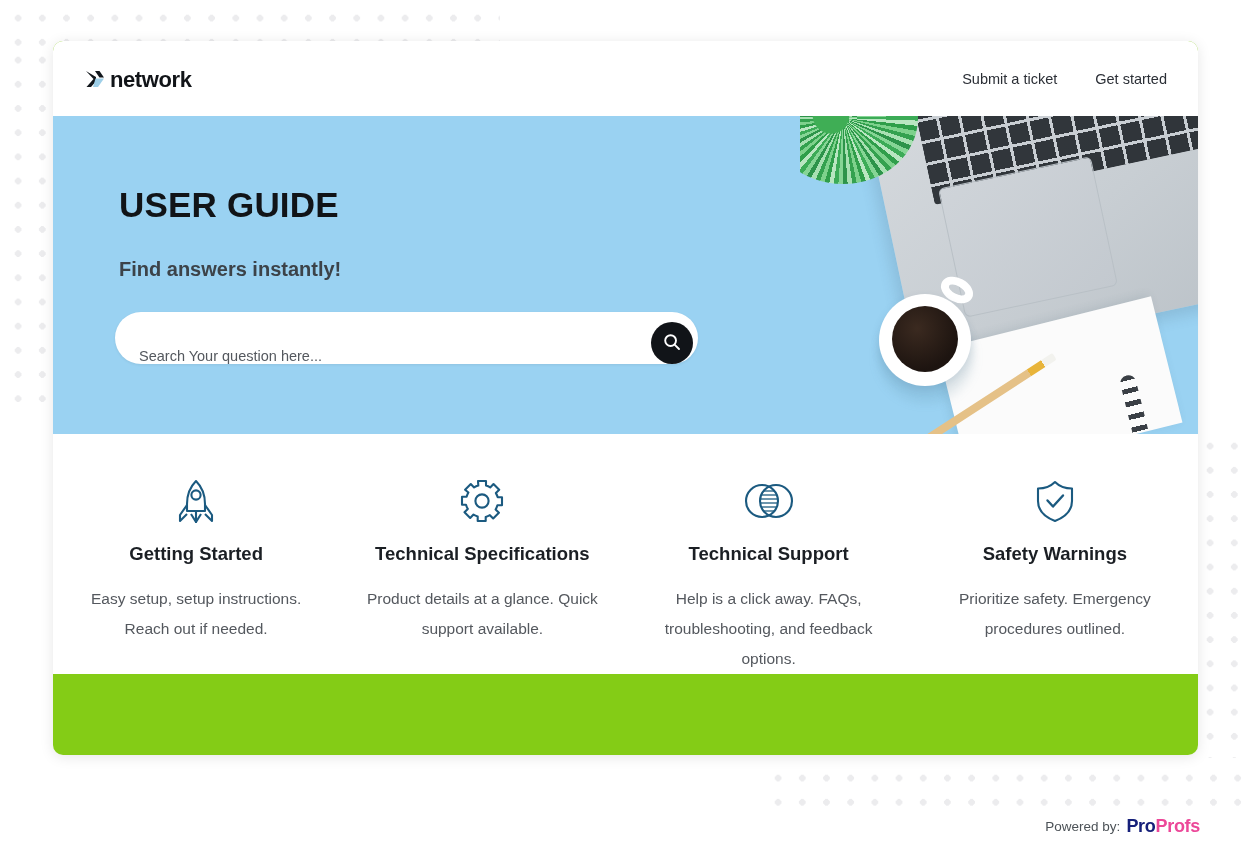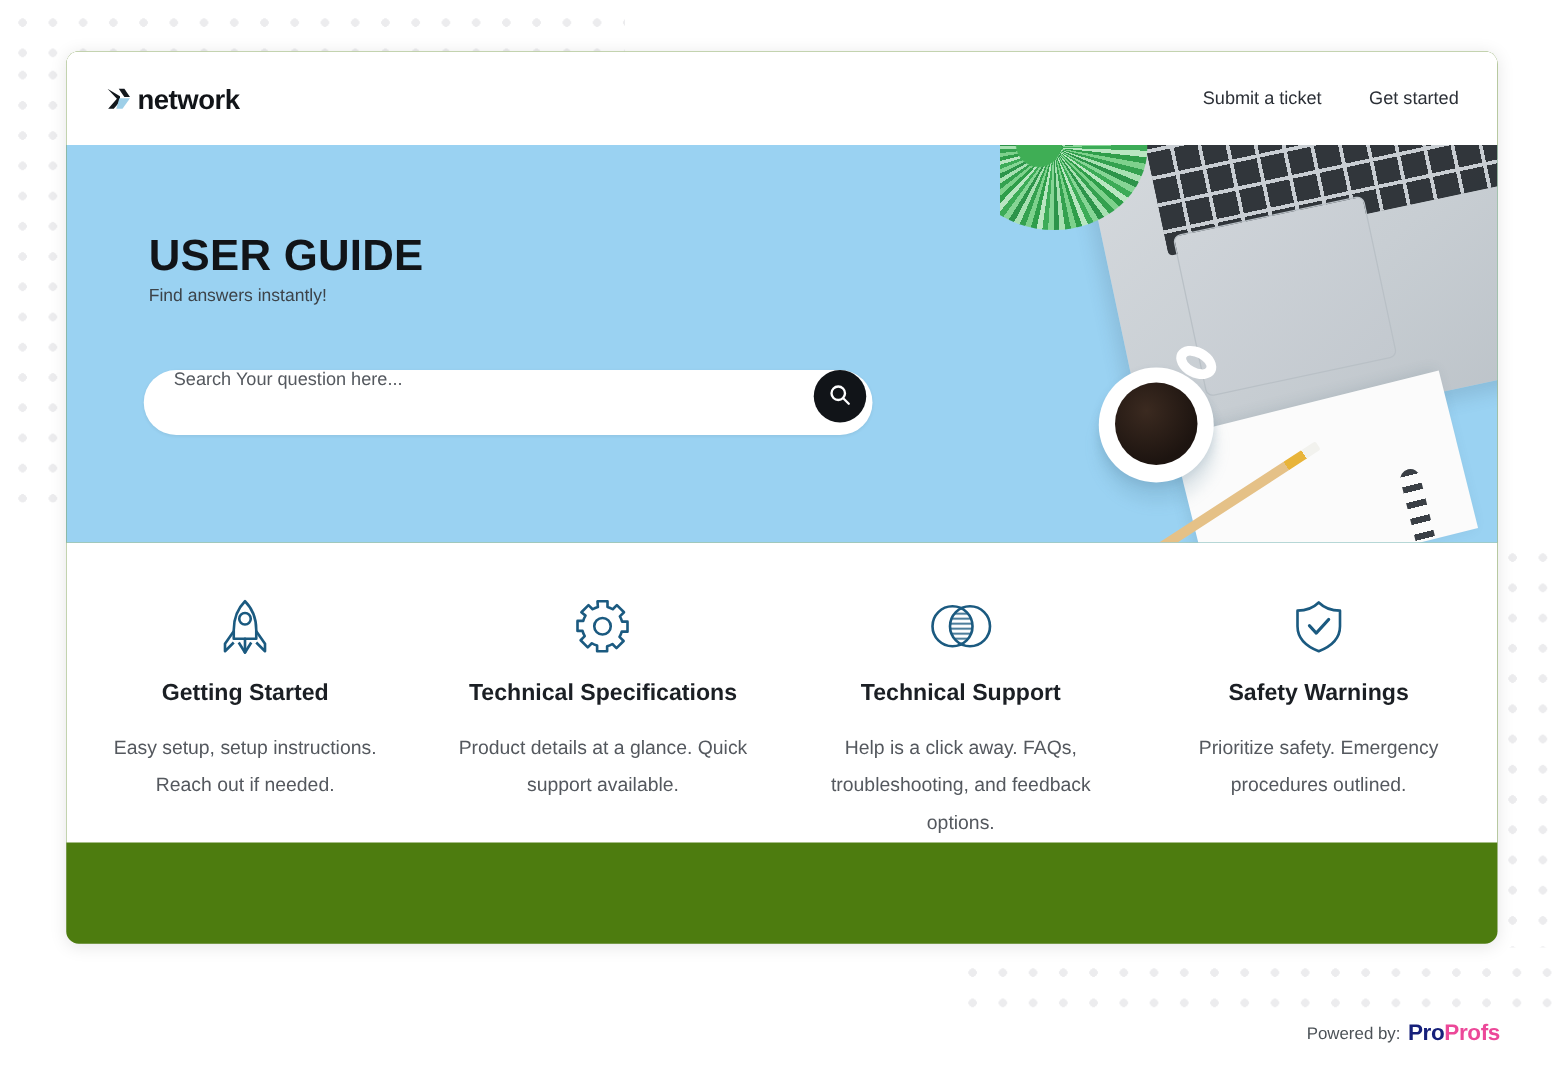--- a/index.html
+++ b/index.html
@@ -29,21 +29,21 @@
   .dots-r  { right: 0;  top: 428px; width: 56px; height: 330px; }
   .dots-b  { left: 760px; top: 760px; width: 488px; height: 60px; }
 
   
   .card {
     position: absolute;
     left: 53px;
     top: 41px;
     width: 1145px;
     height: 714px;
-    background: #4d7c0f;
+    background: #84cc16;
     border-radius: 10px;
     box-shadow: 0 2px 14px rgba(0,0,0,0.10);
     overflow: hidden;
   }
 
   
   .nav {
     height: 75px;
     display: flex;
     align-items: center;
@@ -94,37 +94,37 @@
     z-index: 4;
   }
   .hero-title {
     font-size: 35px;
     font-weight: bold;
     color: #111418;
     letter-spacing: 0.2px;
     line-height: 1.1;
   }
   .hero-sub {
-    margin-top: 3px;
-    font-size: 14px;
-    font-weight: normal;
+    margin-top: 33px;
+    font-size: 20px;
+    font-weight: bold;
     color: #3c4349;
   }
 
   
   .search-wrap {
     position: absolute;
     left: 62px;
-    top: 180px;
+    top: 196px;
     width: 583px;
     height: 52px;
     background: #ffffff;
     border-radius: 26px;
     display: flex;
-    align-items: flex-start;
+    align-items: flex-end;
     padding: 0 5px 0 24px;
     z-index: 4;
     box-shadow: 0 1px 3px rgba(0,0,0,0.07);
   }
   .search-input {
     flex: 1;
     border: none;
     outline: none;
     font-family: "Liberation Sans", sans-serif;
     font-size: 14.5px;

